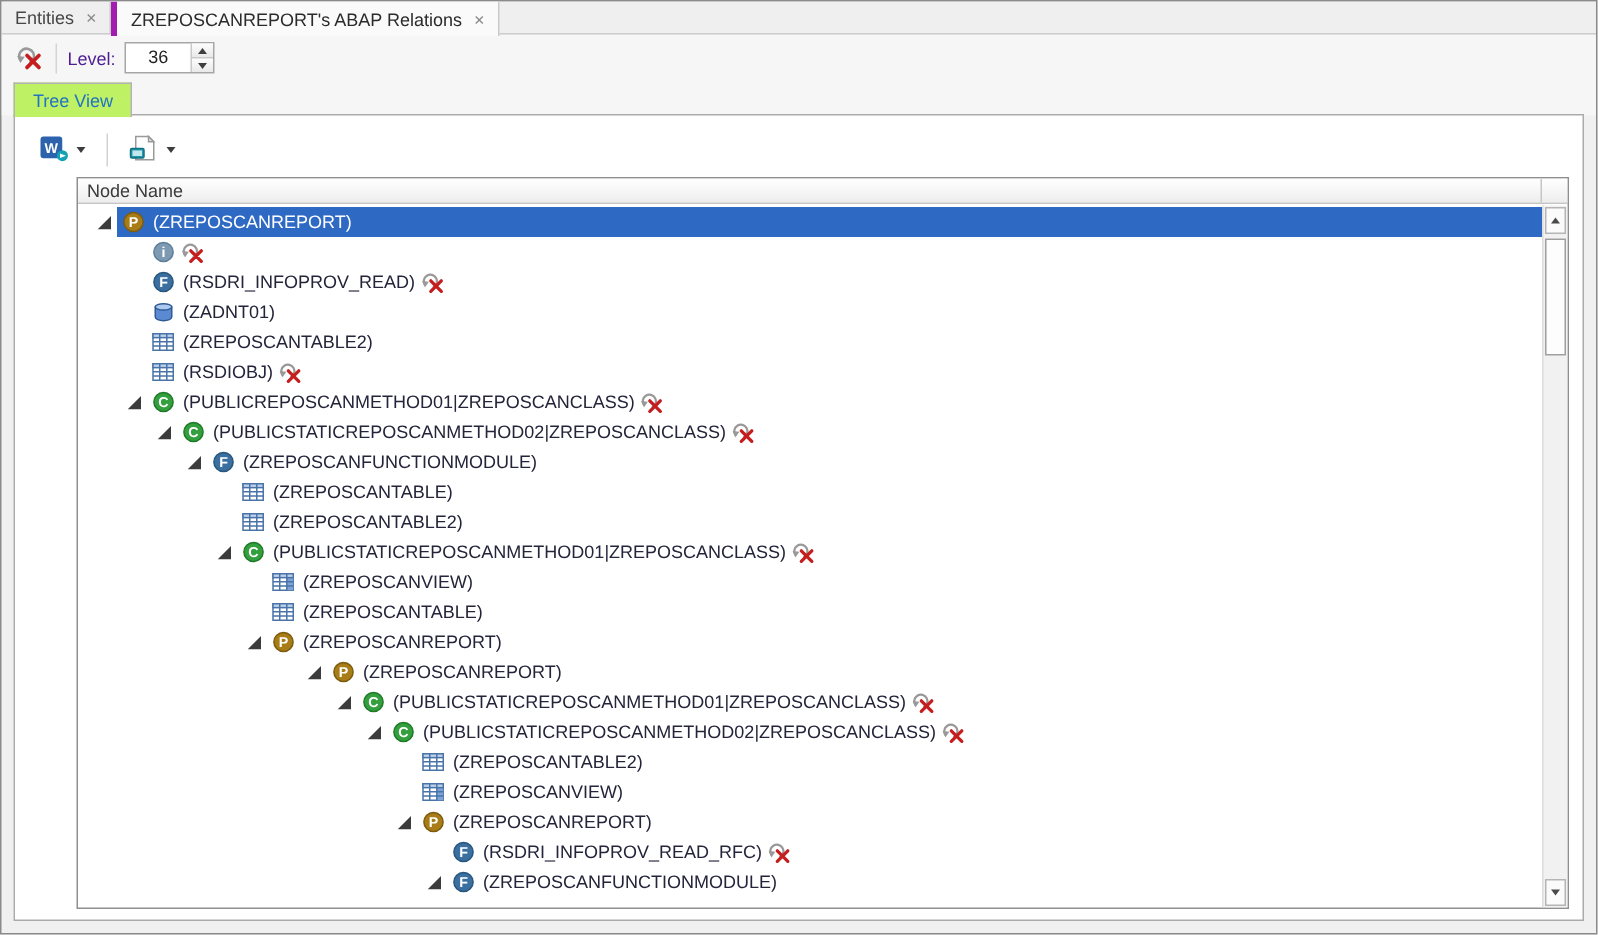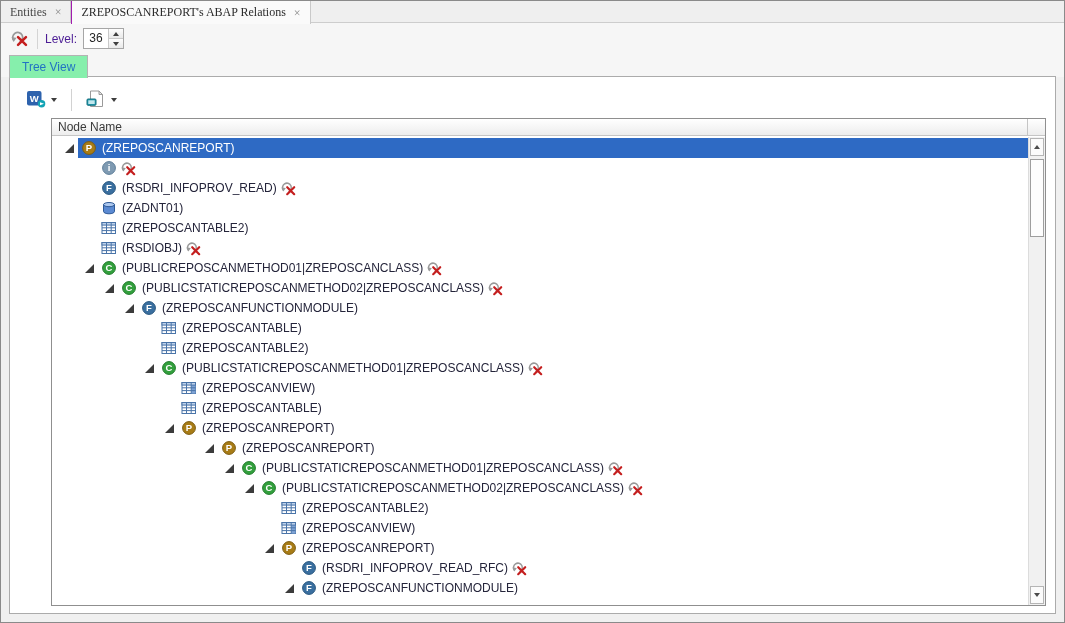--- a/index.html
+++ b/index.html
@@ -7,49 +7,49 @@
   body {
     position:relative; overflow:hidden;
     background:#f0f0f0;
     border:1px solid #8a8a8a;
     font-family:"Liberation Sans", sans-serif;
     font-size:12px; color:#333;
   }
 
   
   .tabbar { position:absolute; top:0; left:0; right:0; height:22px;
-    background:#efefef; border-bottom:1px solid #cdcdcd; display:flex; z-index:5;font-family:Liberation Serif, serif; }
+    background:#efefef; border-bottom:1px solid #cdcdcd; display:flex; z-index:5; }
   .doc-tab { display:flex; align-items:center; gap:8px; padding:0 9px;
     height:22px; border-right:1px solid #c9c9c9; color:#474747; cursor:default; }
   .doc-tab.active { background:#fafafa; height:23px; margin-bottom:-1px;
-    border-left:1px solid #a21caf; color:#2b2b2b; }
+    border-left:4px solid #a21caf; color:#2b2b2b; }
   .doc-tab .tab-close { color:#8a8a8a; font-size:12px; line-height:1; }
   .win-close { position:absolute; right:10px; top:3px; width:16px; height:16px;
     text-align:center; line-height:15px; font-size:14px; color:#6f6f6f; }
 
   
   .toolbar { position:absolute; top:22px; left:0; right:0; height:31px;
     background:#f6f6f6; display:flex; align-items:center; }
   .tb-syncicon { margin-left:10px; width:18px; height:18px; }
   .vsep { width:1px; height:20px; background:#d4d4d4; margin:0 7px 0 8px; }
   .level-label { color:#4c1d95; margin-right:6px; }
-  .spinner { display:flex; width:41px; height:21px; border:1px solid #a6a6a6; background:#fff; }
+  .spinner { display:flex; width:60px; height:21px; border:1px solid #a6a6a6; background:#fff; }
   .spin-value { flex:1; text-align:center; line-height:19px; color:#1f1f1f; }
   .spin-btns { width:15px; display:flex; flex-direction:column; border-left:1px solid #c9c9c9; }
   .spin-btn { flex:1; display:flex; align-items:center; justify-content:center;
     background:linear-gradient(#fdfdfd,#e9e9e9); }
   .spin-btn + .spin-btn { border-top:1px solid #c9c9c9; }
   .tri-up { width:0; height:0; border-left:3.5px solid transparent; border-right:3.5px solid transparent; border-bottom:4px solid #3f3f3f; }
   .tri-down { width:0; height:0; border-left:3.5px solid transparent; border-right:3.5px solid transparent; border-top:4px solid #3f3f3f; }
   .actuality { position:absolute; right:10px; top:0; height:31px; display:flex; align-items:center; color:#333; }
 
   
   .viewtabs { position:absolute; top:53px; left:0; right:0; height:23px; background:#f6f6f6; }
   .viewtab { position:absolute; left:8px; top:1px; height:23px; padding:0 12px;
-    background:#86efac; border:1px solid #b3b3b3; border-bottom:none;
+    background:#bef264; border:1px solid #b3b3b3; border-bottom:none;
     display:flex; align-items:center; color:var(--treeviewtab); z-index:6; }
 
   
   .content-panel { position:absolute; left:8px; right:8px; top:75px; bottom:8px;
     background:#fff; border:1px solid #ababab; }
 
   .icon-toolbar { position:absolute; top:11px; left:12px; height:24px;
     display:flex; align-items:center; gap:4px; }
   .tool-btn { display:flex; align-items:center; gap:5px; padding:2px 4px; }
   .caret { width:0; height:0; border-left:3.5px solid transparent; border-right:3.5px solid transparent; border-top:4px solid #3d3d3d; }

